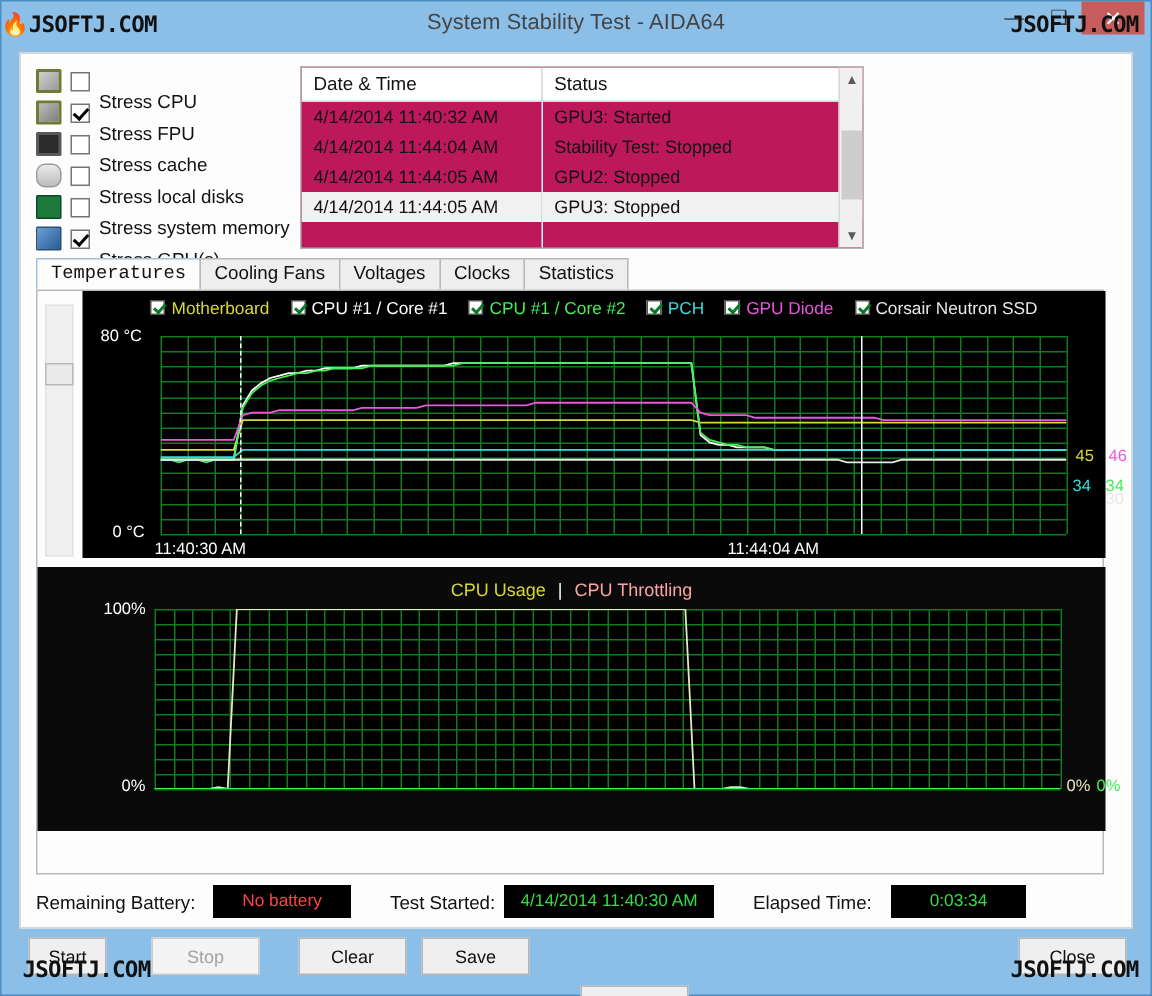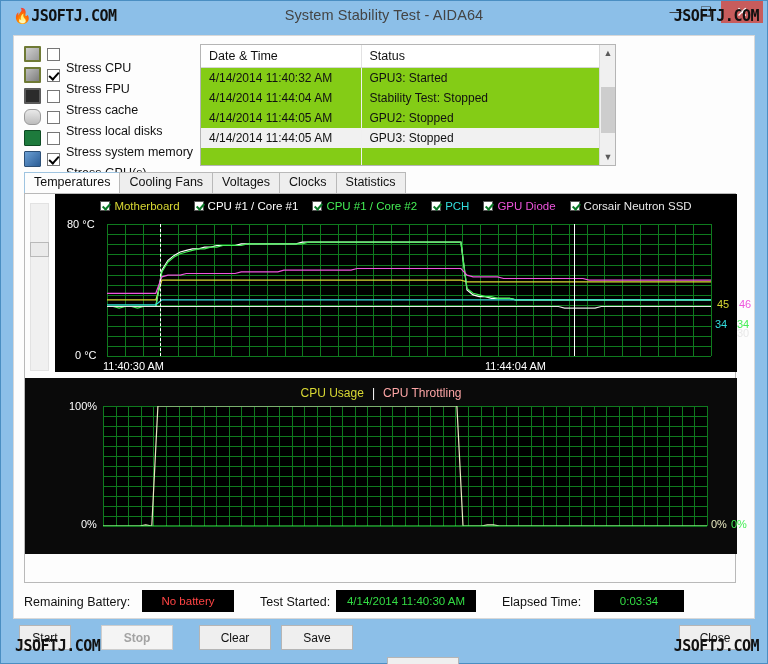--- a/index.html
+++ b/index.html
@@ -70,22 +70,22 @@
     content: "";
     position: absolute; left: 3px; top: 0px;
     width: 4px; height: 8px;
     border: solid #000; border-width: 0 2px 2px 0;
     transform: rotate(42deg);
   }
   .opt-label { font-size: 12.5px; color: #111; white-space: nowrap; margin-top: 28px; }
 
   
   #log {
-    position: absolute; left: 186px; top: 8px; width: 416px; height: 122px;
-    background: #84cc16; border: 1px solid #b5b5b5;
+    position: absolute; left: 186px; top: 8px; width: 376px; height: 122px;
+    background: #be185d; border: 1px solid #b5b5b5;
     overflow: hidden;
   }
   #log table { border-collapse: collapse; width: 100%; font-size: 12px; }
   #log th {
     text-align: left; font-weight: normal; color: #111;
     padding: 4px 8px; border-bottom: 1px solid #d6d6d6;
     border-right: 1px solid #e2e2e2; background: #fff;
     font-size: 12.5px;
   }
   #log td {
@@ -112,21 +112,21 @@
   
   #tabs {
     position: absolute; left: 10px; top: 136px; width: 712px; height: 21px;
   }
   .tab {
     float: left; height: 21px; line-height: 19px; padding: 0 9px;
     font-size: 12.5px; color: #111;
     background: #eeeeee; border: 1px solid #b9b9b9; border-bottom: none;
     margin-right: -1px;
   }
-  .tab.active { background: #fdfdfd; border-color: #9fc4e0; }
+  .tab.active { background: #fdfdfd; border-color: #9fc4e0; font-family: Liberation Mono, monospace; }
 
   
   #charts {
     position: absolute; left: 10px; top: 157px; width: 712px; height: 390px;
     background: #fdfdfd; border: 1px solid #b9b9b9; border-top: 1px solid #b9b9b9;
   }
 
   
   #chart-scroll {
     position: absolute; left: 5px; top: 9px; width: 19px; height: 168px;
@@ -222,21 +222,21 @@
 </head>
 <body>
 
 <div id="window">
 
   <div id="titlebar">
     <div id="title-text">System Stability Test - AIDA64</div>
     <div class="winbtn" id="btn-min">—</div>
     <div class="winbtn" id="btn-max">❑</div>
     <div class="winbtn" id="btn-close"><span class="xglyph">✕</span></div>
-    <div class="wm" style="left:12px; top:6px;text-align:right;"><span class="flame">🔥</span><span>JSOFTJ.COM</span></div>
+    <div class="wm" style="left:0; top:6px;text-align:right;"><span class="flame">🔥</span><span>JSOFTJ.COM</span></div>
     <div class="wm" style="right:8px; top:6px;">JSOFTJ.COM</div>
   </div>
 
   <div id="client">
 
     <div id="options">
         <div class="opt-row">
           <span class="opt-icon icon-cpu"></span>
           <span class="cb"></span>
           <span class="opt-label">Stress CPU</span>
@@ -478,21 +478,21 @@
       <div class="st-box" id="box-started" style="left: 312px; width: 140px; color: rgb(51, 221, 68);">4/14/2014 11:40:30 AM</div>
       <div class="st-label" style="left:478px;">Elapsed Time:</div>
       <div class="st-box" id="box-elapsed" style="left: 570px; width: 90px; color: rgb(51, 221, 68);">0:03:34</div>
     </div>
   </div>
 
   <div id="buttons">
       <div class="btn" style="left: 18px; width: 52px;">
         <span>Start</span>
       </div>
-      <div class="btn disabled" style="left: 100px; width: 72px; font-weight: bold;">
+      <div class="btn disabled" style="left: 100px; width: 72px;">
         <span>Stop</span>
       </div>
       <div class="btn" style="left: 198px; width: 72px;">
         <span>Clear</span>
       </div>
       <div class="btn" style="left: 280px; width: 72px;">
         <span>Save</span>
       </div>
       <div class="btn" style="left: 386px; width: 72px; margin-top: 32px;">
         <span>CPUID</span>

